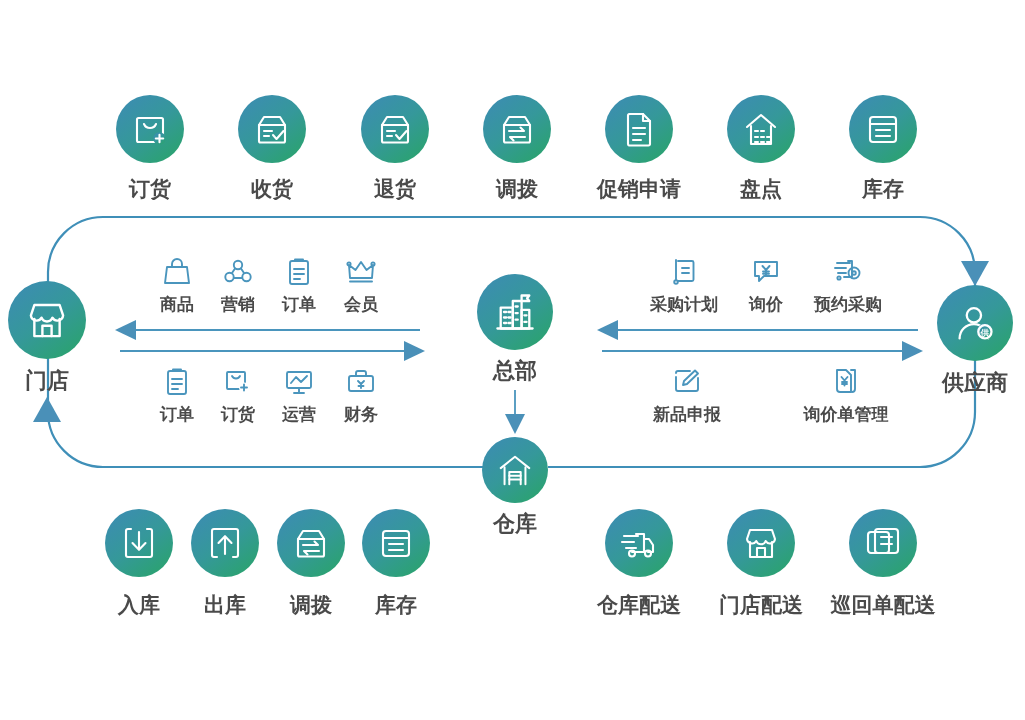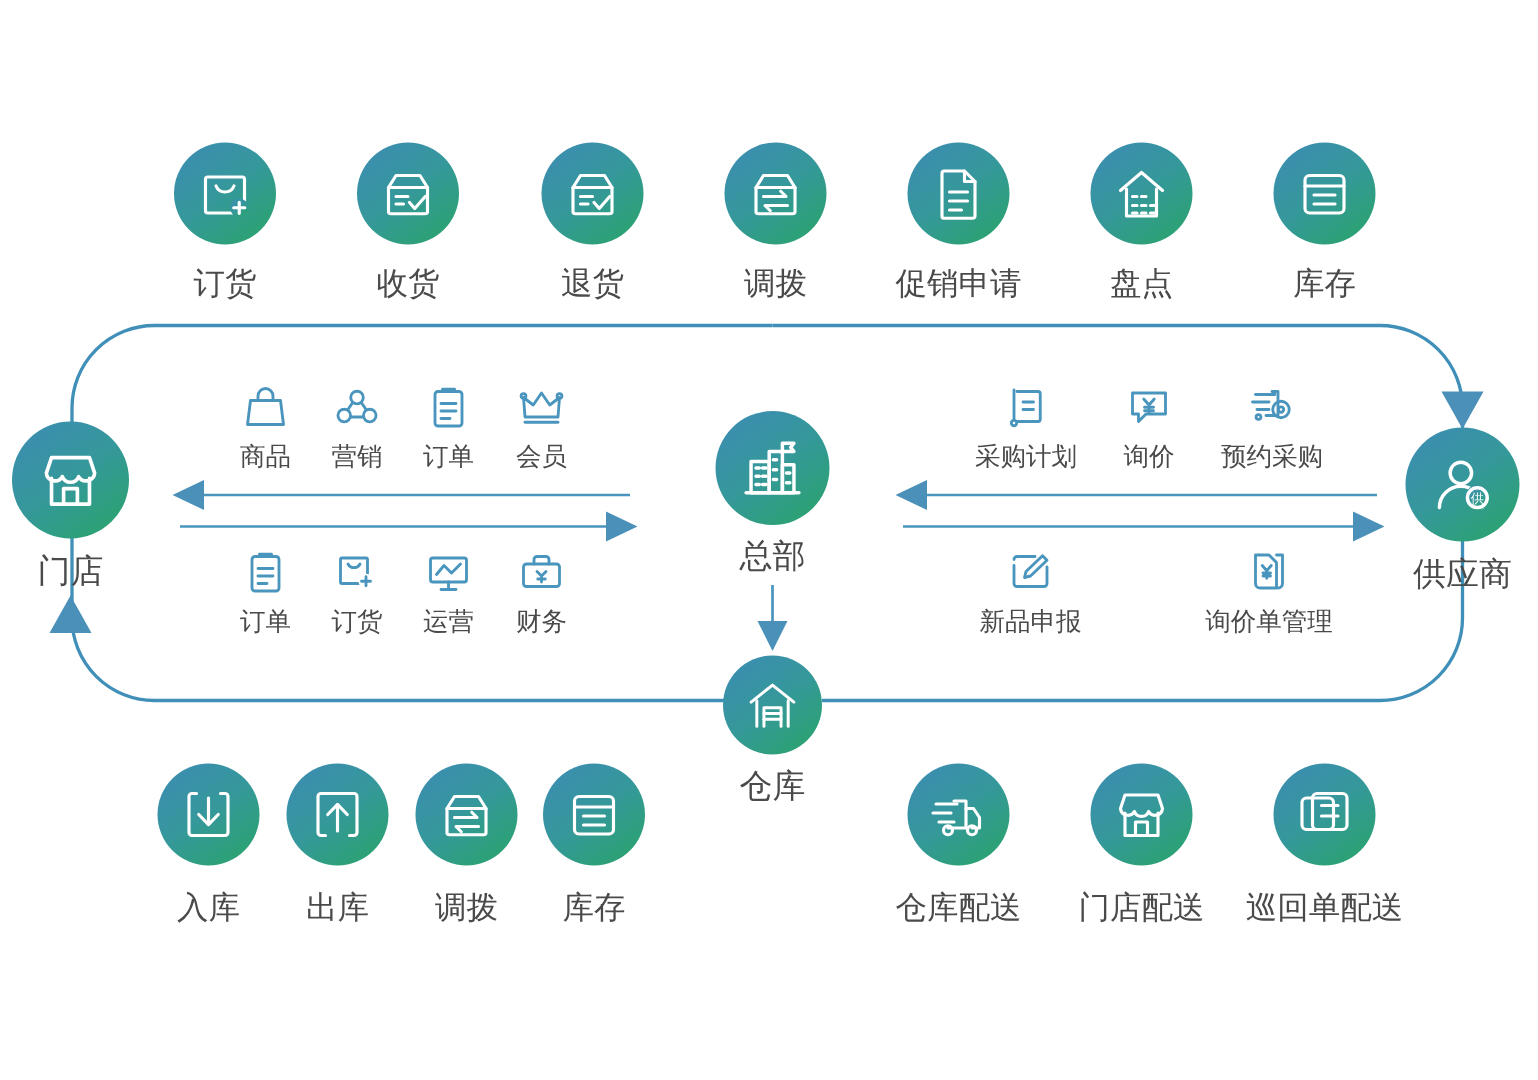--- a/index.html
+++ b/index.html
@@ -2,21 +2,21 @@
 <html><head>
 <meta charset="utf-8">
 <style>
   html,body{margin:0;padding:0;}
   body{
     width:1025px;height:720px;
     background:#ffffff;
     font-family:"Liberation Sans","DejaVu Sans",sans-serif;
     overflow:hidden;
   }
-  #stage{position:relative;width:1025px;height:720px;}
+  #stage{position:relative;width:1025px;height:720px;font-weight:bold;}
   #diagram{position:absolute;left:0;top:0;width:1025px;height:720px;}
   .big-label{
     font-size:21px;fill:#4a4a4a;text-anchor:middle;
     font-family:"Liberation Sans","DejaVu Sans",sans-serif;
   }
   .node-label{
     font-size:22px;fill:#4a4a4a;text-anchor:middle;
     font-family:"Liberation Sans","DejaVu Sans",sans-serif;
   }
   .small-label{

